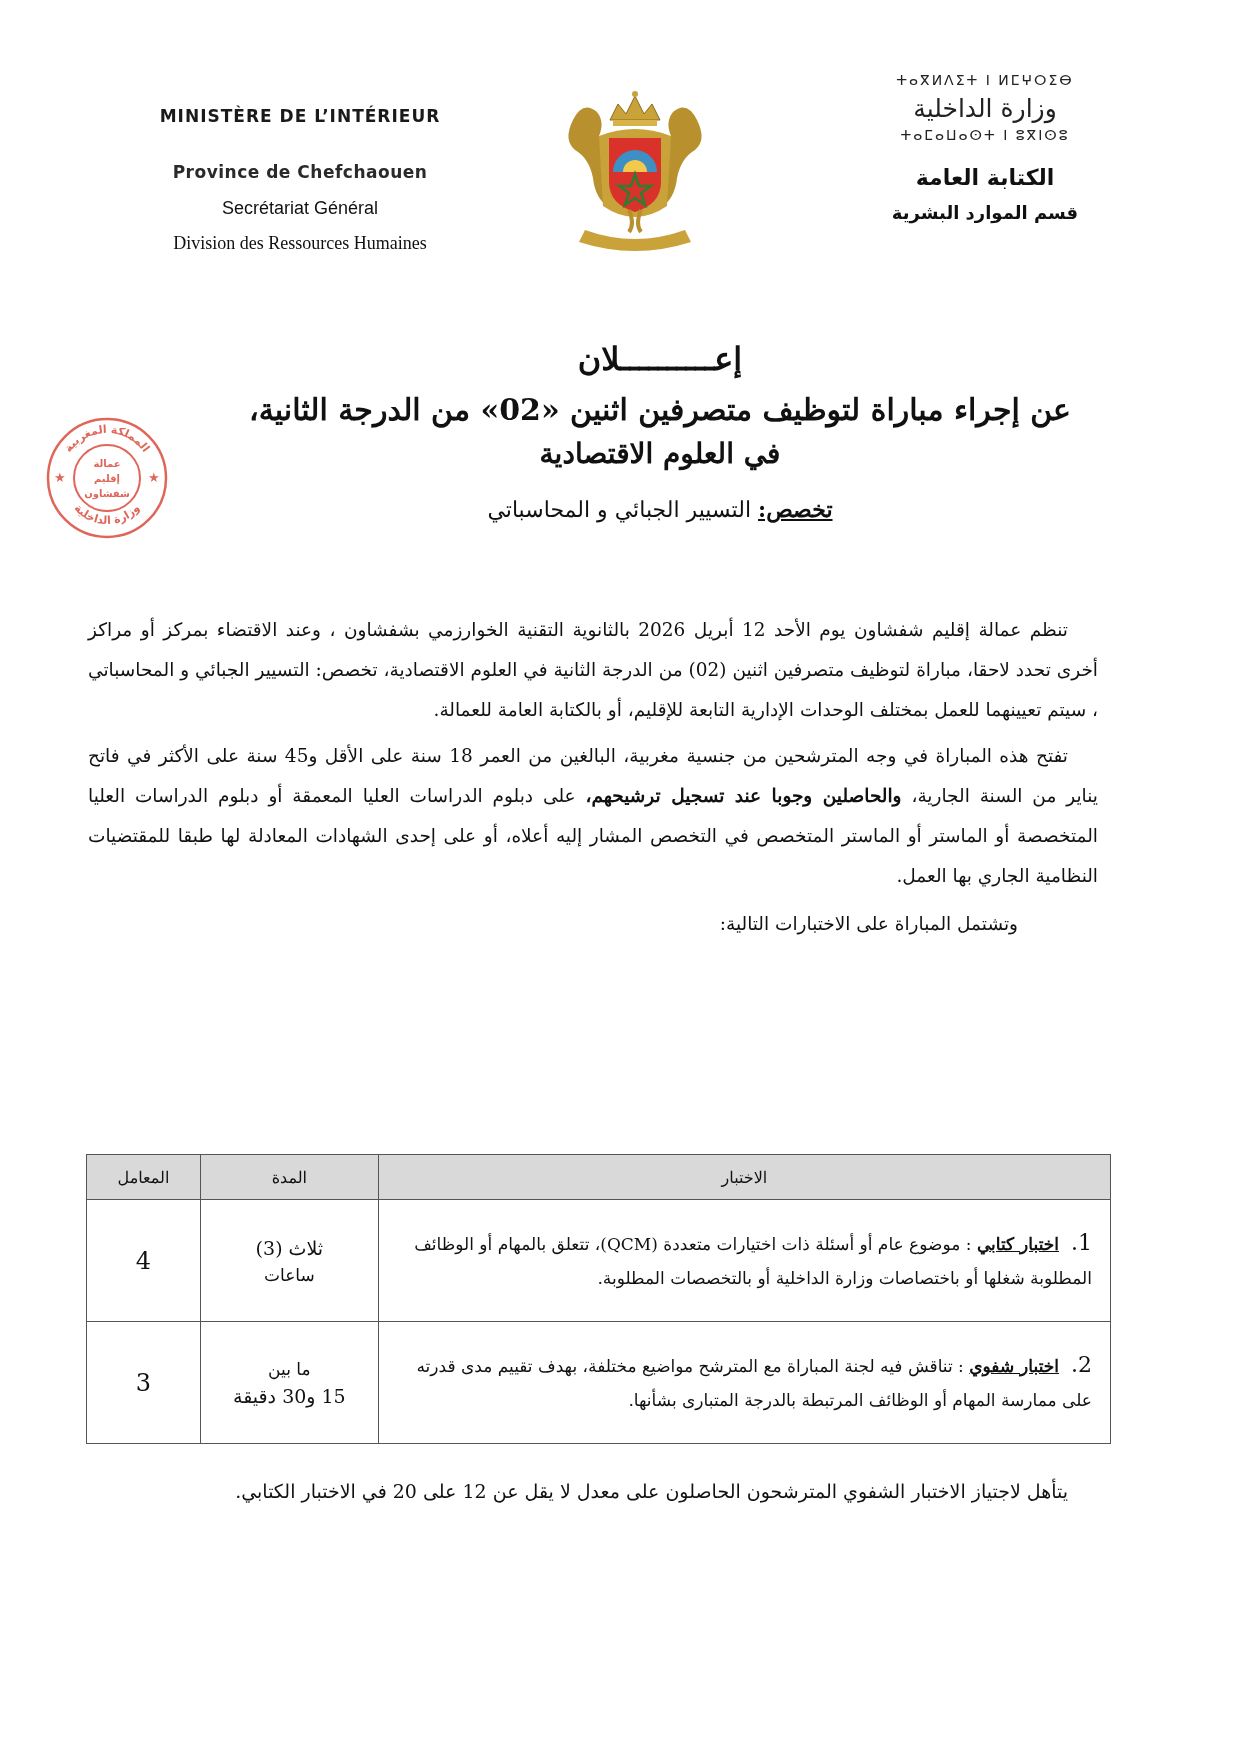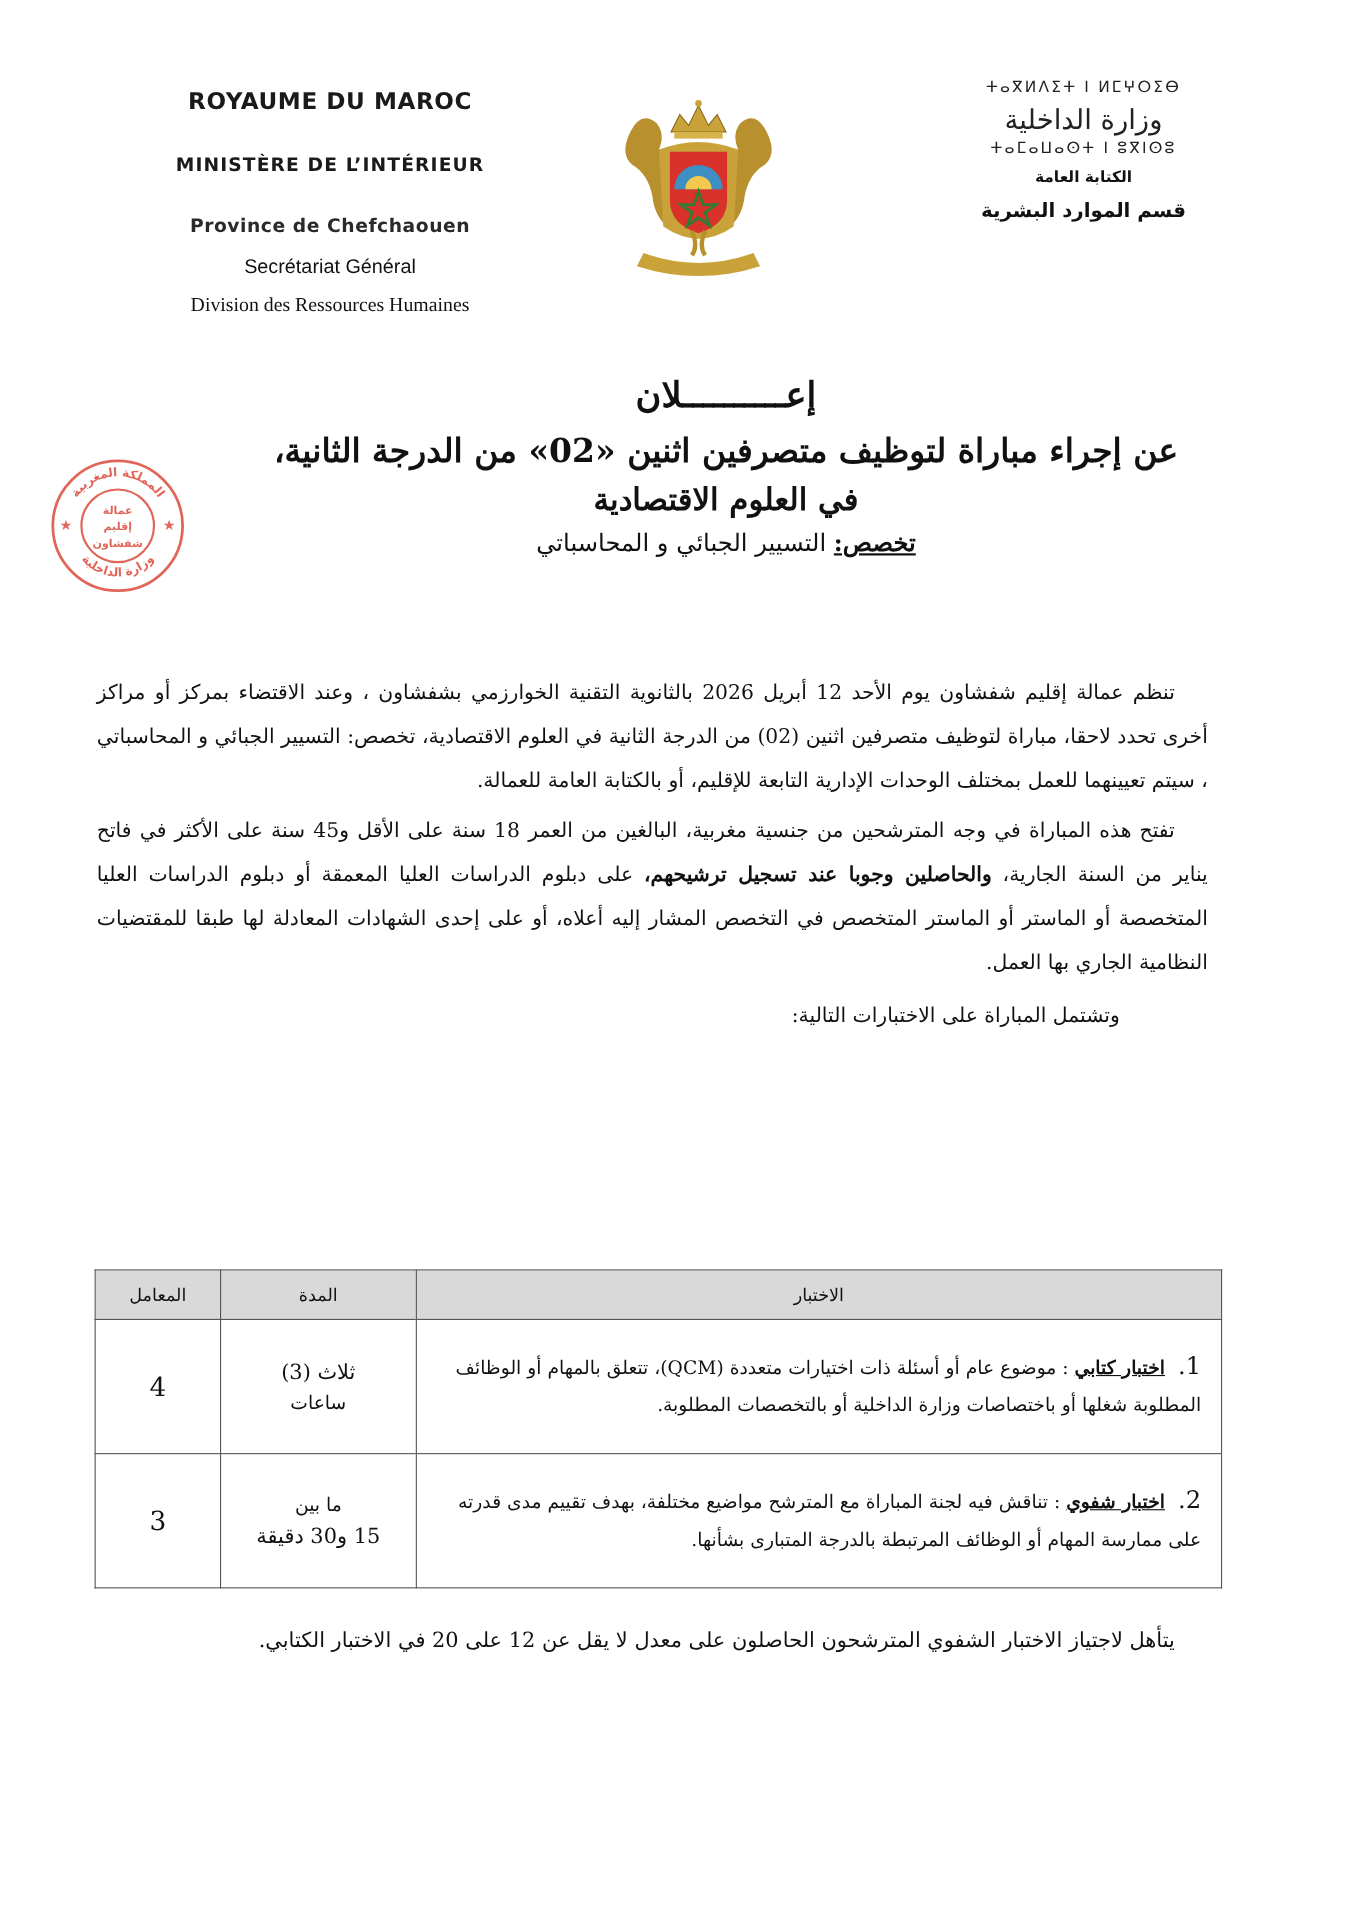--- a/index.html
+++ b/index.html
@@ -10,32 +10,32 @@
     .fr-line2 { font-family: "DejaVu Sans", sans-serif; font-weight: bold; font-size: 17px; letter-spacing: 1px; color: #1a1a1a; margin-top: 36px; }
     .fr-line3 { font-family: "DejaVu Sans", sans-serif; font-weight: bold; font-size: 17px; letter-spacing: 0.5px; color: #2a2a2a; margin-top: 36px; }
     .fr-line4 { font-family: Liberation Sans, sans-serif; font-size: 18px; margin-top: 16px; }
     .fr-line5 { font-family: "Liberation Serif", serif; font-size: 18px; margin-top: 14px; }
 
     .ar-header { position: absolute; left: 820px; top: 68px; width: 330px; text-align: center; direction: rtl; }
     .ar-line1 { font-family: "DejaVu Sans", sans-serif; font-size: 26px; color: #222; letter-spacing: 2px; }
     .tifi { font-family: "DejaVu Sans", sans-serif; font-size: 14px; letter-spacing: 2px; color: #222; direction: ltr; margin-top: 4px; }
     .ar-line2 { font-family: "DejaVu Sans", sans-serif; font-size: 25px; color: #222; margin-top: 6px; }
     .ar-line3 { font-family: "DejaVu Sans", sans-serif; font-size: 25px; color: #222; margin-top: 6px; }
-    .ar-line4 { font-family: "DejaVu Sans", sans-serif; font-weight: bold; font-size: 14px; margin-top: 10px; }
+    .ar-line4 { font-family: "DejaVu Sans", sans-serif; font-weight: bold; font-size: 22px; margin-top: 22px; }
     .ar-line5 { font-family: "DejaVu Sans", sans-serif; font-weight: bold; font-size: 18px; margin-top: 12px; }
 
     .emblem { position: absolute; left: 555px; top: 80px; width: 160px; height: 175px; }
 
     .stamp { position: absolute; left: 44px; top: 415px; width: 126px; height: 126px; }
 
     .title-block { position: absolute; left: 200px; top: 340px; width: 920px; text-align: center; direction: rtl; font-family: "DejaVu Serif", serif; }
     .t-announce { font-size: 32px; font-weight: bold; letter-spacing: 8px; }
     .t-main { font-size: 30px; font-weight: bold; margin-top: 14px; }
     .t-sub { font-size: 28px; font-weight: bold; margin-top: 10px; }
-    .t-spec { font-size: 22px; margin-top: 10px; }
+    .t-spec { font-size: 22px; margin-top: 26px; }
     .t-spec .lbl { text-decoration: underline; font-weight: bold; }
 
     .body-text { position: absolute; left: 88px; top: 610px; width: 1010px; direction: rtl; text-align: justify; font-family: "DejaVu Serif", serif; font-size: 18.5px; line-height: 40px; }
     .body-text p { margin: 0 0 6px 0; text-indent: 30px; }
     .body-text .intro { margin-right: 80px; text-indent: 0; margin-top: 8px; }
 
     table.exams { position: absolute; left: 86px; top: 1154px; width: 1025px; border-collapse: collapse; direction: rtl; font-family: "DejaVu Serif", serif; }
     table.exams th, table.exams td { border: 1.5px solid #555; }
     table.exams th { background: #d9d9d9; font-weight: normal; font-size: 16px; height: 42px; }
     table.exams td { font-size: 17px; vertical-align: middle; text-align: center; }
@@ -44,21 +44,20 @@
     .exam-title { text-decoration: underline; font-weight: bold; }
     .exam-num { font-size: 22px; margin-left: 12px; }
 
     .footer-text { position: absolute; left: 88px; top: 1470px; width: 1010px; direction: rtl; text-align: justify; font-family: "DejaVu Serif", serif; font-size: 19px; line-height: 42px; }
     .footer-text p { margin: 0; text-indent: 30px; }
   </style>
 </head>
 <body>
 
 <div class="fr-header">
-  <div class="fr-line1">ROYAUME DU MAROC</div>
   <div class="fr-line2">MINISTÈRE DE L’INTÉRIEUR</div>
   <div class="fr-line3">Province de Chefchaouen</div>
   <div class="fr-line4">Secrétariat Général</div>
   <div class="fr-line5">Division des Ressources Humaines</div>
 </div>
 
 <div class="emblem">
   <svg width="160" height="175" viewBox="0 0 160 175">
 
     <path d="M18 40 q10 -20 24 -8 q8 10 2 24 q12 10 10 30 q-2 22 10 36 l-10 6 q-14 -10 -16 -30 q-4 -20 -18 -28 q-12 -10 -2 -30z" fill="#b8912e"></path>

